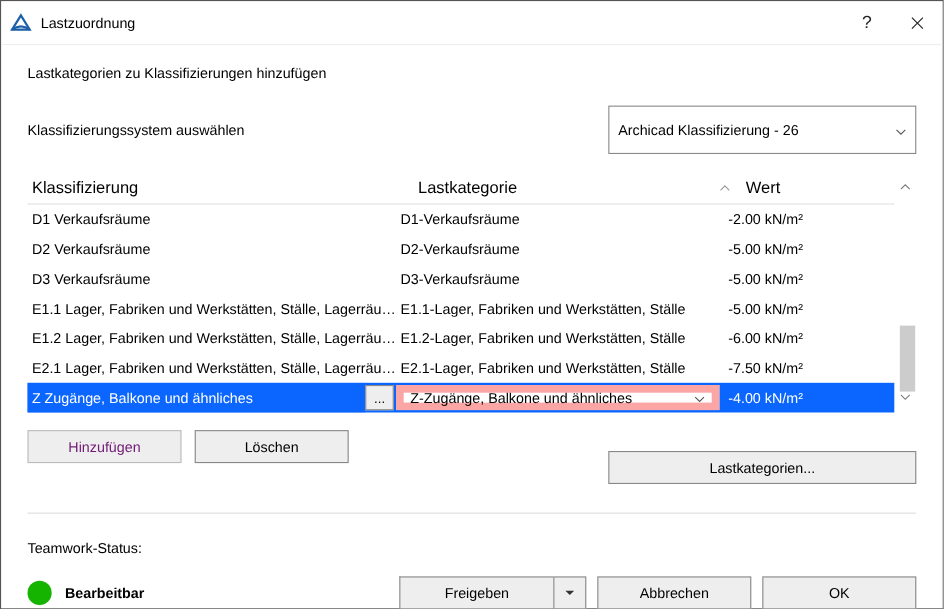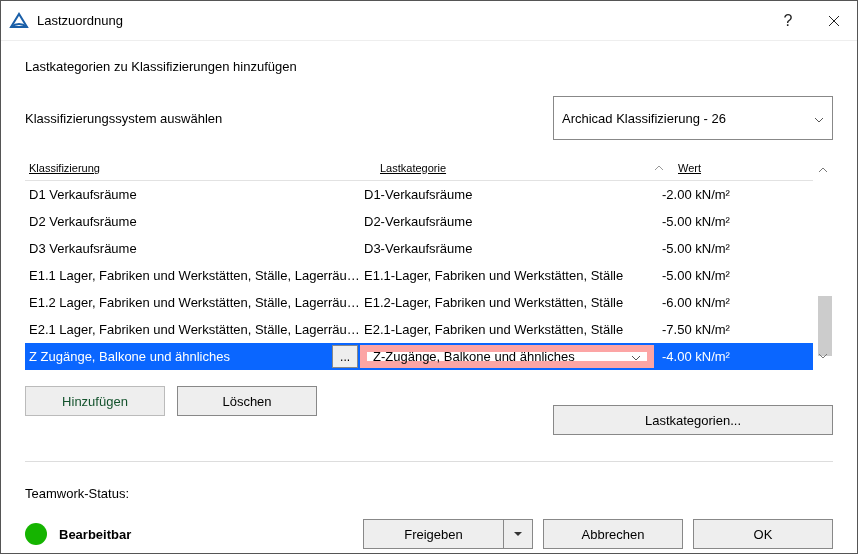--- a/index.html
+++ b/index.html
@@ -13,21 +13,21 @@
   .titlebar .help { font-size: 16px; text-align: center; color: #222; }
   .content { padding: 18px 24px 12px 24px; flex: 1; display: flex; flex-direction: column; }
   .heading { font-size: 13px; margin-bottom: 22px; }
   .row { display: flex; align-items: center; margin-bottom: 16px; }
   .row .label { flex: 1; }
   .select { border: 1px solid #888; height: 44px; width: 280px; display: flex; align-items: center; padding: 0 8px; font-size: 13px; position: relative; background: #fff; }
   .select .chev { position: absolute; right: 8px; }
   .table-wrap { display: flex; flex: 1; min-height: 0; }
   .table { flex: 1; }
   .thead { display: flex; border-bottom: 1px solid #e2e2e2; }
-  .th { padding: 6px 0 6px 4px; font-size: 11px; display: flex; align-items: center; gap: 4px; text-decoration: underline; }
+  .th { padding: 6px 0 6px 4px; font-size: 15px; display: flex; align-items: center; gap: 4px; }
   .col-a { width: 335px; }
   .col-b { width: 298px; }
   .col-c { flex: 1; }
   .tbody { }
   .tr { display: flex; align-items: center; height: 27px; }
   .td { padding: 0 0 0 4px; font-size: 13px; white-space: nowrap; overflow: hidden; text-overflow: ellipsis; }
   .tr .col-a { width: 335px; }
   .tr .col-b { width: 298px; }
   .tr .col-c { flex: 1; }
   .tr.selected { background: #0a66ff; color: #fff; }
@@ -36,21 +36,21 @@
   .ellips-btn { width: 26px; height: 23px; border:1px solid #888; background:#eee; display:flex; align-items:center; justify-content:center; font-size:12px; color:#000; margin-left:auto; margin-right:2px;}
   .cell-select { border:7px solid #fca5a5; height:23px; background:#fff; color:#000; display:flex; align-items:center; padding:0 6px; position:relative; margin-right:4px;}
   .cell-select .chev { position:absolute; right:6px; }
   .scroll { width: 20px; border-left: 0; position: relative; }
   .scroll .up, .scroll .down { position:absolute; width:20px; height:20px; display:flex; align-items:center; justify-content:center; }
   .scroll .up { top: 4px; }
   .scroll .down { bottom: 4px; }
   .scroll .thumb { position:absolute; right:1px; width:14px; height:60px; top:140px; background:#ccc; }
   .btn-row { display:flex; gap:12px; margin-top:16px; }
   .btn { height:30px; border:1px solid #888; background:#eee; display:flex; align-items:center; justify-content:center; font-size:13px; padding:0 10px; }
-  .btn.disabled { color:#14532d; border-color:#bbb; }
+  .btn.disabled { color:#701a75; border-color:#bbb; }
   .btn.w { width:140px; }
   .btn.long { width:280px;margin-top:19px; }
   .sep { height:1px; background:#ddd; margin-top:26px; }
   .footer { padding: 12px 24px 16px 24px; }
   .status-label { margin-bottom: 18px; font-size:13px; }
   .footer-row { display:flex; align-items:center; }
   .status-dot { width:22px; height:22px; border-radius:50%; background:#15b400; margin-right:12px; }
   .status-text { font-weight:600; font-size:13px; }
   .footer-btns { margin-left:auto; display:flex; gap:10px; align-items:stretch; }
   .split { display:flex; }

